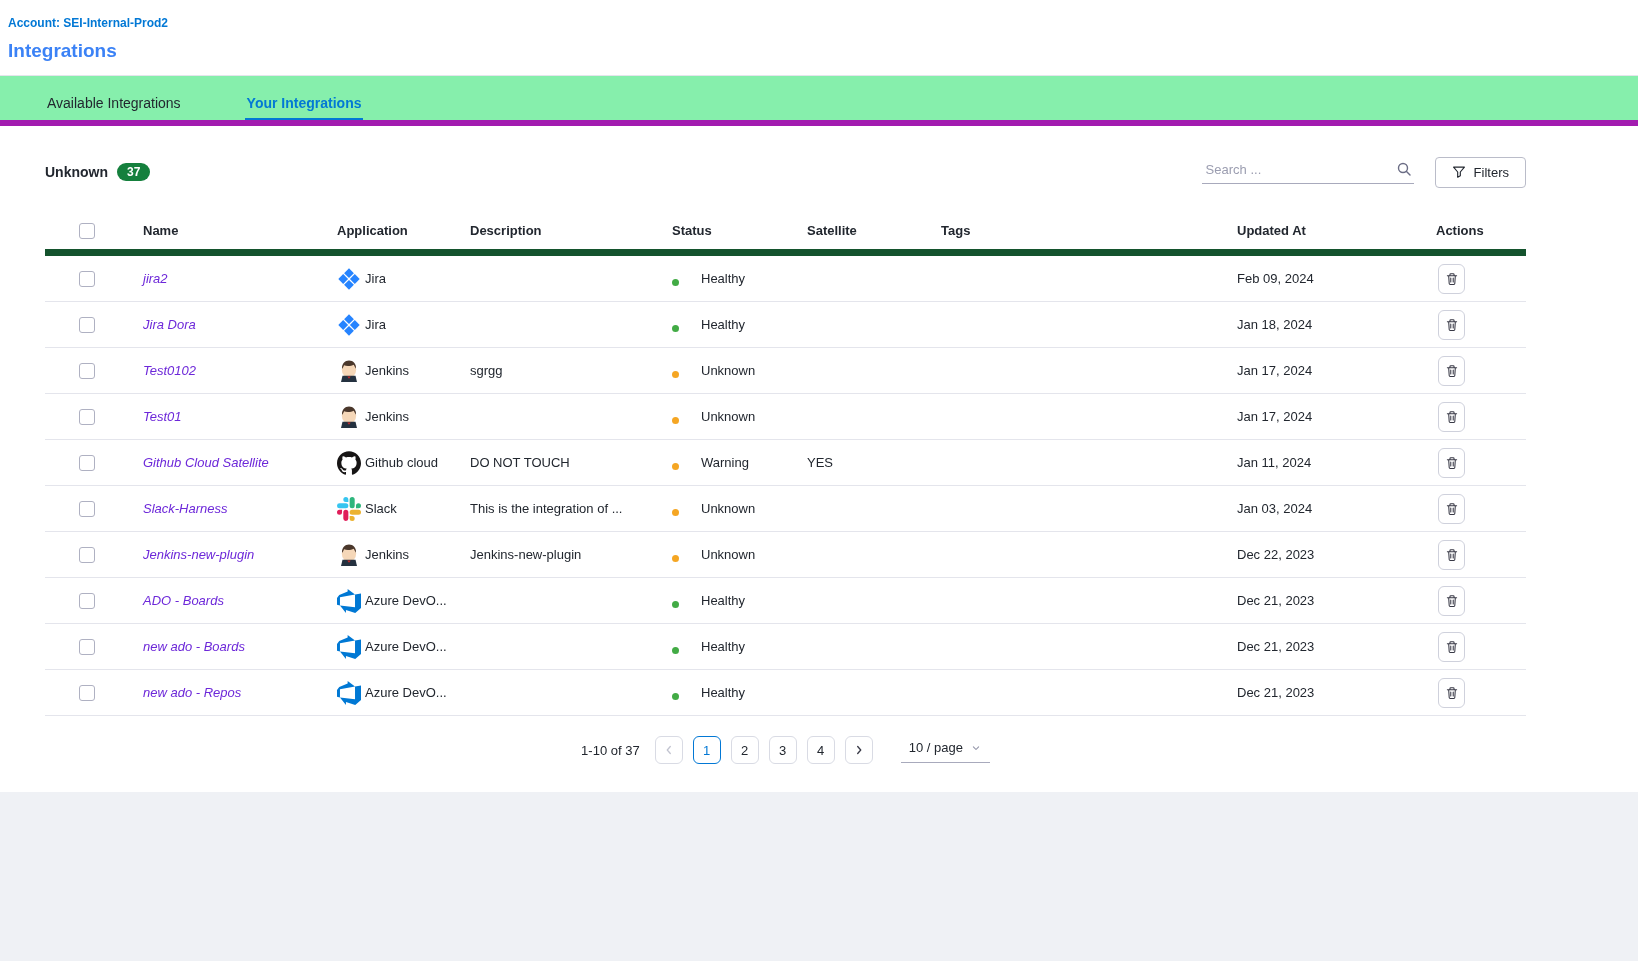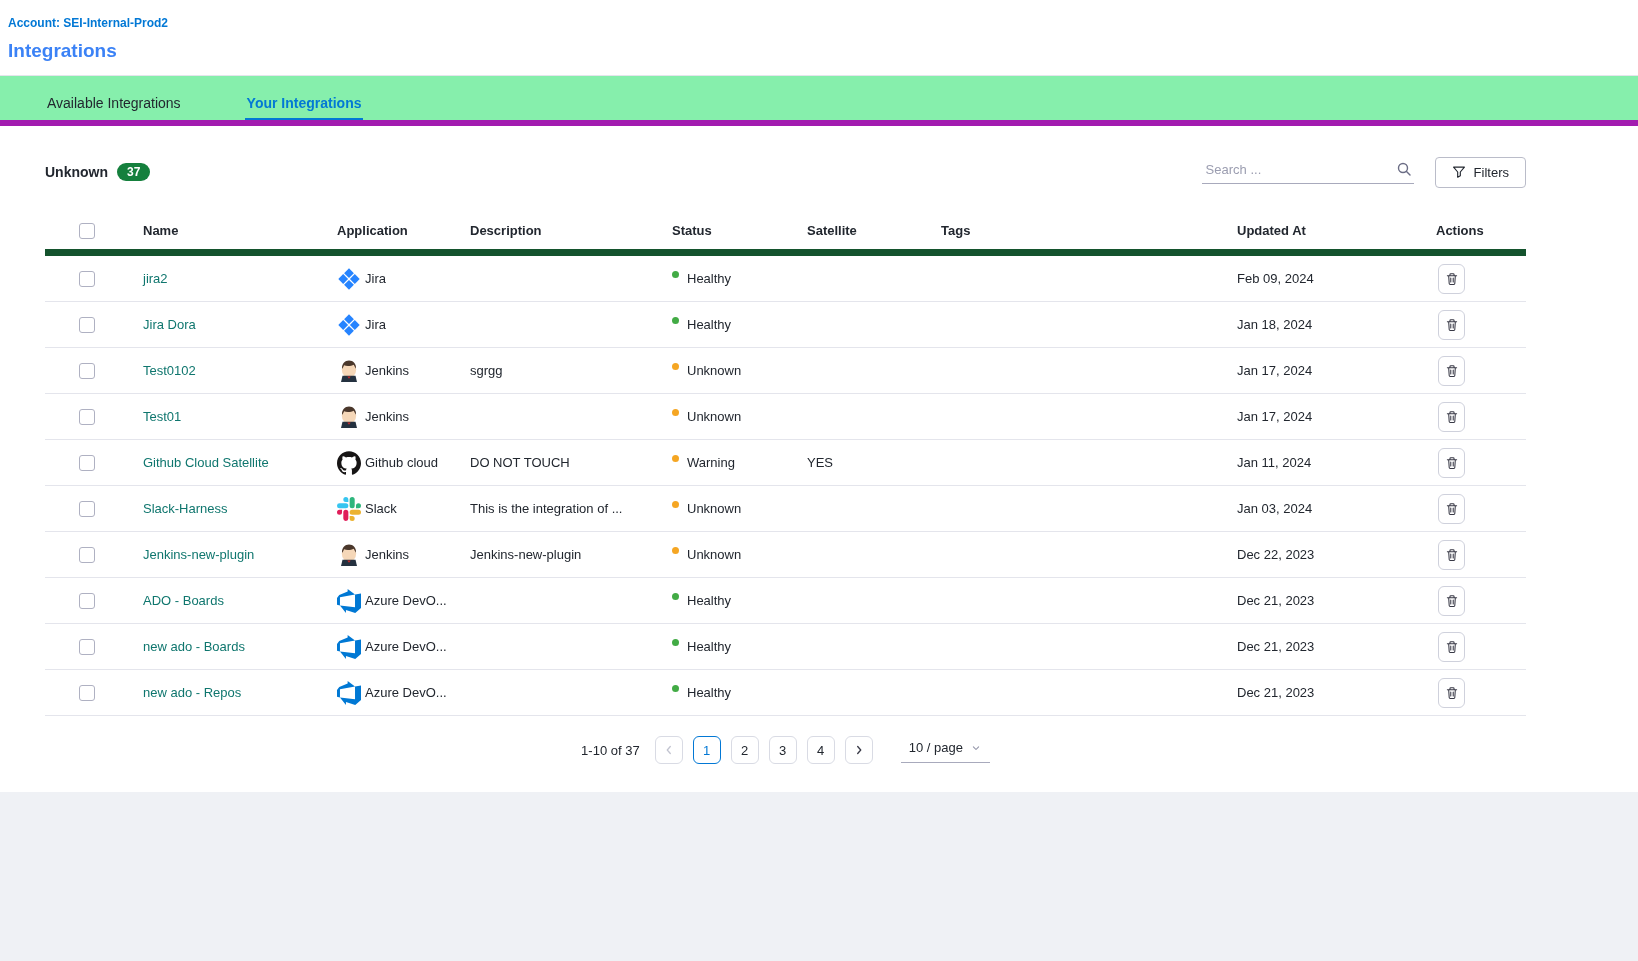--- a/index.html
+++ b/index.html
@@ -35,23 +35,23 @@
   .search-input::placeholder { color:#9B9DB0; }
   .filters-btn { display:flex; align-items:center; gap:8px; height:31px; padding:0 16px; background:#fff; border:1px solid #BABCC9; border-radius:4px; font-size:13px; font-family:inherit; color:#22272F; cursor:pointer; }
 
   
   .grid-row { display:grid; grid-template-columns:88px 194px 133px 202px 135px 134px 296px 199px 100px; align-items:center; }
   .thead-row { height:44px; border-bottom:7px solid #14532d; font-size:13px; font-weight:700; }
   .trow { height:46px; border-bottom:1px solid #E4E5EC; font-size:13px; }
   .cell { padding-left:10px; overflow:hidden; white-space:nowrap; text-overflow:ellipsis; }
   .c-check { padding-left:34px; overflow:visible; }
   .checkbox { width:16px; height:16px; display:inline-block; border:1px solid #AFB1C2; border-radius:3px; background:#fff; cursor:pointer; vertical-align:middle; }
-  .link { color:#0f766e; text-decoration:none; cursor:pointer; }
+  .link { color:#6d28d9; text-decoration:none; cursor:pointer;font-style:italic; }
   .c-app { display:flex; align-items:center; gap:4px; }
-  .c-status { display:flex; align-items:flex-start; gap:8px; }
+  .c-status { display:flex; align-items:flex-end; gap:22px; }
   .dot { width:7px; height:7px; border-radius:50%; display:inline-block; flex:none; }
   .c-actions { padding-left:12px; overflow:visible; }
   .trash-btn { width:27px; height:30px; border:1px solid #CFD1DC; border-radius:6px; background:#fff; display:flex; align-items:center; justify-content:center; cursor:pointer; padding:0; }
 
   
   .pagination { display:flex; align-items:center; justify-content:center; gap:10px; padding:20px 0 28px; font-size:13px; }
   .range-label { margin-right:5px; color:#22272F; }
   .pages { display:inline-flex; gap:10px; }
   .page-btn { min-width:28px; height:28px; border:1px solid #D9DBE4; background:#fff; border-radius:6px; font-size:13px; font-family:inherit; color:#22272F; display:inline-flex; align-items:center; justify-content:center; cursor:pointer; padding:0 6px; }
   .page-btn.active { border-color:#0278D5; color:#0278D5; }

